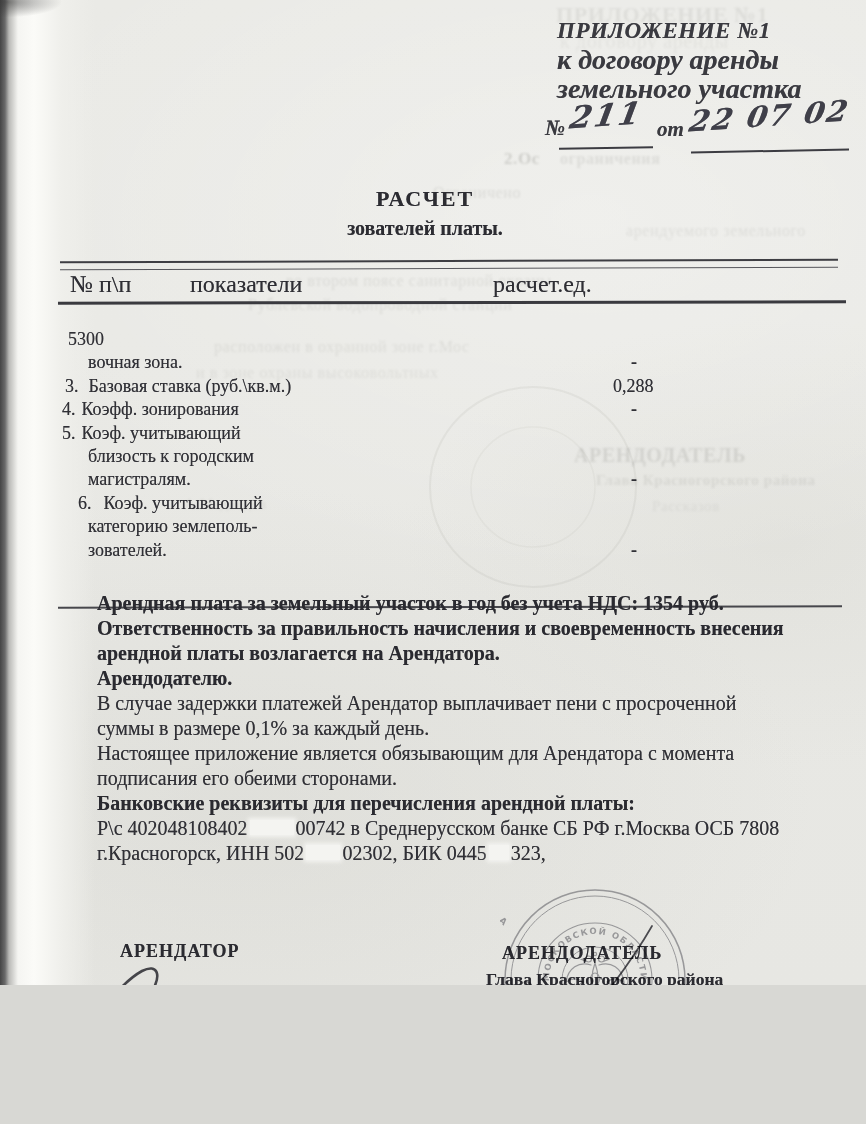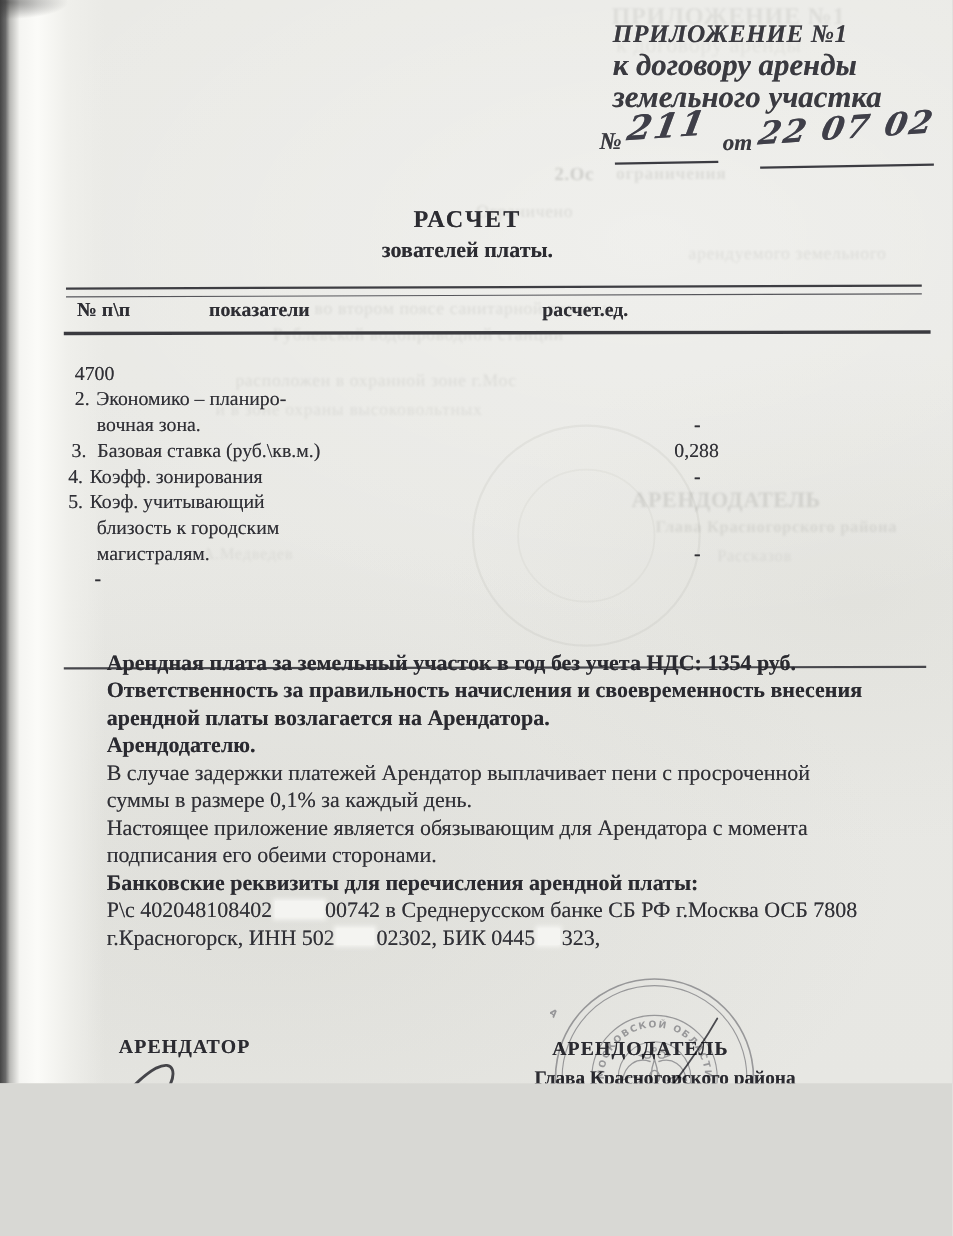--- a/index.html
+++ b/index.html
@@ -42,41 +42,41 @@
   .doc-title{position:absolute;left:0;top:186px;width:850px;text-align:center;z-index:2;color:#2c2c32;}
   .tl1{font-size:22px;font-weight:bold;letter-spacing:2px;}
   .tl2{font-size:20px;font-weight:bold;margin-top:5px;}
   
   .rule{position:absolute;z-index:2;}
   .rule-top{left:60px;top:260px;width:778px;height:6px;
     border-top:2.5px solid #3e3e43;border-bottom:1.8px solid #56565b;transform:rotate(-.2deg);}
   .rule-mid{left:58px;top:301px;width:788px;height:4px;
     border-top:3px solid #3a3a3f;transform:rotate(-.1deg);}
   .rule-bottom{left:58px;top:606px;width:784px;height:2px;background:#47474c;transform:rotate(-.1deg);}
-  .thead-cell{position:absolute;top:271px;font-weight:bold;font-size:18px;z-index:2;color:#2e2e34;}
+  .thead-cell{position:absolute;top:271px;font-weight:normal;font-size:24px;z-index:2;color:#2e2e34;}
   .thc1{left:70px;} .thc2{left:190px;} .thc3{left:493px;}
   .table-rows{position:absolute;left:62px;top:328px;width:780px;z-index:2;font-size:18px;line-height:23.4px;}
   .trow{display:flex;}
   .tcell{width:545px;}
   .tcell .cont{padding-left:26px;}
   .tnum{display:inline-block;}
   .tval{flex:1;display:flex;align-items:flex-end;}
   .tval span{padding-left:6px;}
   .tval.dash span{padding-left:24px;font-weight:bold;}
   
   .paras{position:absolute;left:62px;top:592px;width:790px;z-index:2;font-size:20px;margin-left:35px;}
   .para-line{height:25px;white-space:nowrap;}
   .para-line.b{font-weight:bold;color:#2a2a30;}
   .redact{display:inline-block;height:15px;background:#f4f4f1;box-shadow:0 0 4px 2px #f4f4f1;
     vertical-align:baseline;margin:0 2px;}
   
   .sig-label{position:absolute;font-weight:bold;font-size:18px;letter-spacing:1px;z-index:2;color:#2b2b31;}
   .sig-sub{position:absolute;font-weight:bold;font-size:17.5px;z-index:2;color:#2b2b31;}
   .sig-name{position:absolute;font-weight:bold;font-size:17.5px;z-index:2;color:#2b2b31;}
-  .lab-arendator{left:108px;top:941px;}
+  .lab-arendator{left:120px;top:941px;}
   .lab-arendodatel{left:502px;top:943px;}
   .sub-glava{left:486px;top:969px;}
   .name-medvedev{left:226px;top:1012px;}
   .name-rasskazov{left:624px;top:1012px;}
   .sig-svg{position:absolute;z-index:4;mix-blend-mode:multiply;pointer-events:none;}
   .svg-medvedev{left:80px;top:955px;}
   .svg-rasskazov{left:420px;top:912px;}
   
   .stamp{position:absolute;left:500px;top:885px;width:190px;height:190px;z-index:3;
     mix-blend-mode:multiply;opacity:.6;filter:blur(.3px);pointer-events:none;}
@@ -132,26 +132,25 @@
 
   <div class="rule rule-top"></div>
   <span class="thead-cell thc1 ink">№ п\п</span>
   <span class="thead-cell thc2 ink">показатели</span>
   <span class="thead-cell thc3 ink">расчет.ед.</span>
   <div class="rule rule-mid"></div>
 
   <div class="table-rows ink" id="table-rows">
       <div class="trow">
         <div class="tval">
-          <span>4700</span>
-        </div>
-      </div>
-      <div class="trow">
-        <div class="tcell">
-          <div><span class="tnum" style="margin-left: 6px; margin-right: 6px;">2.</span>Экономико – планиро-</div>
+          <span>5300</span>
+        </div>
+      </div>
+      <div class="trow">
+        <div class="tcell">
           <div class="cont">вочная зона.</div>
         </div>
         <div class="tval dash">
           <span>-</span>
         </div>
       </div>
       <div class="trow">
         <div class="tcell">
           <div><span class="tnum" style="margin-left: 3px; margin-right: 10px;">3.</span>Базовая ставка (руб.\кв.м.)</div>
         </div>
@@ -171,20 +170,25 @@
         <div class="tcell">
           <div><span class="tnum" style="margin-left: 0px; margin-right: 6px;">5.</span>Коэф. учитывающий</div>
           <div class="cont">близость к городским</div>
           <div class="cont">магистралям.</div>
         </div>
         <div class="tval dash">
           <span>-</span>
         </div>
       </div>
       <div class="trow">
+        <div class="tcell">
+          <div><span class="tnum" style="margin-left: 16px; margin-right: 12px;">6.</span>Коэф. учитывающий</div>
+          <div class="cont">категорию землеполь-</div>
+          <div class="cont">зователей.</div>
+        </div>
         <div class="tval dash">
           <span>-</span>
         </div>
       </div>
     </div>
 
   <div class="rule rule-bottom"></div>
 
   <section class="paras ink" id="paras">
       <div class="para-line b">Арендная плата за земельный участок в год без учета НДС:  1354 руб.</div>

